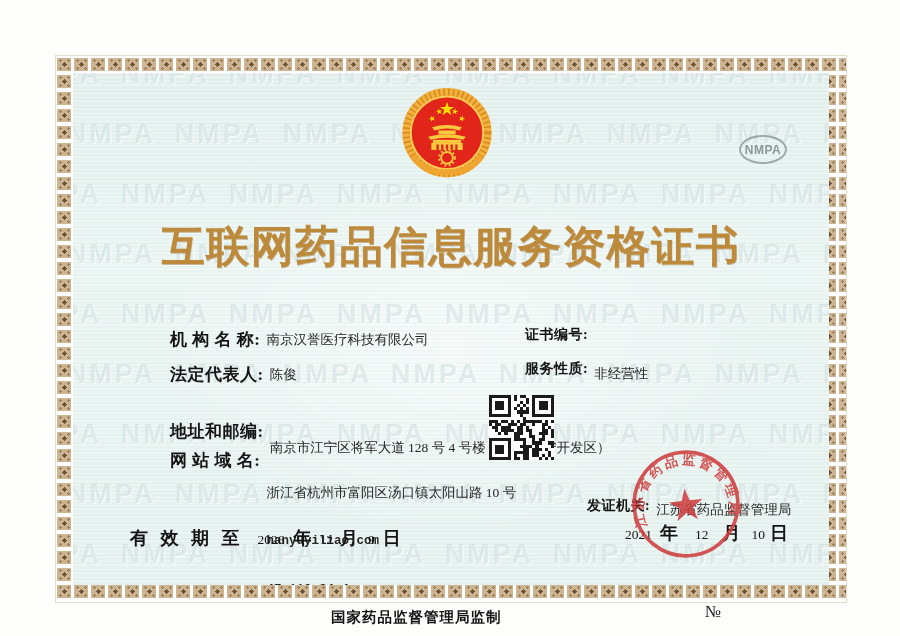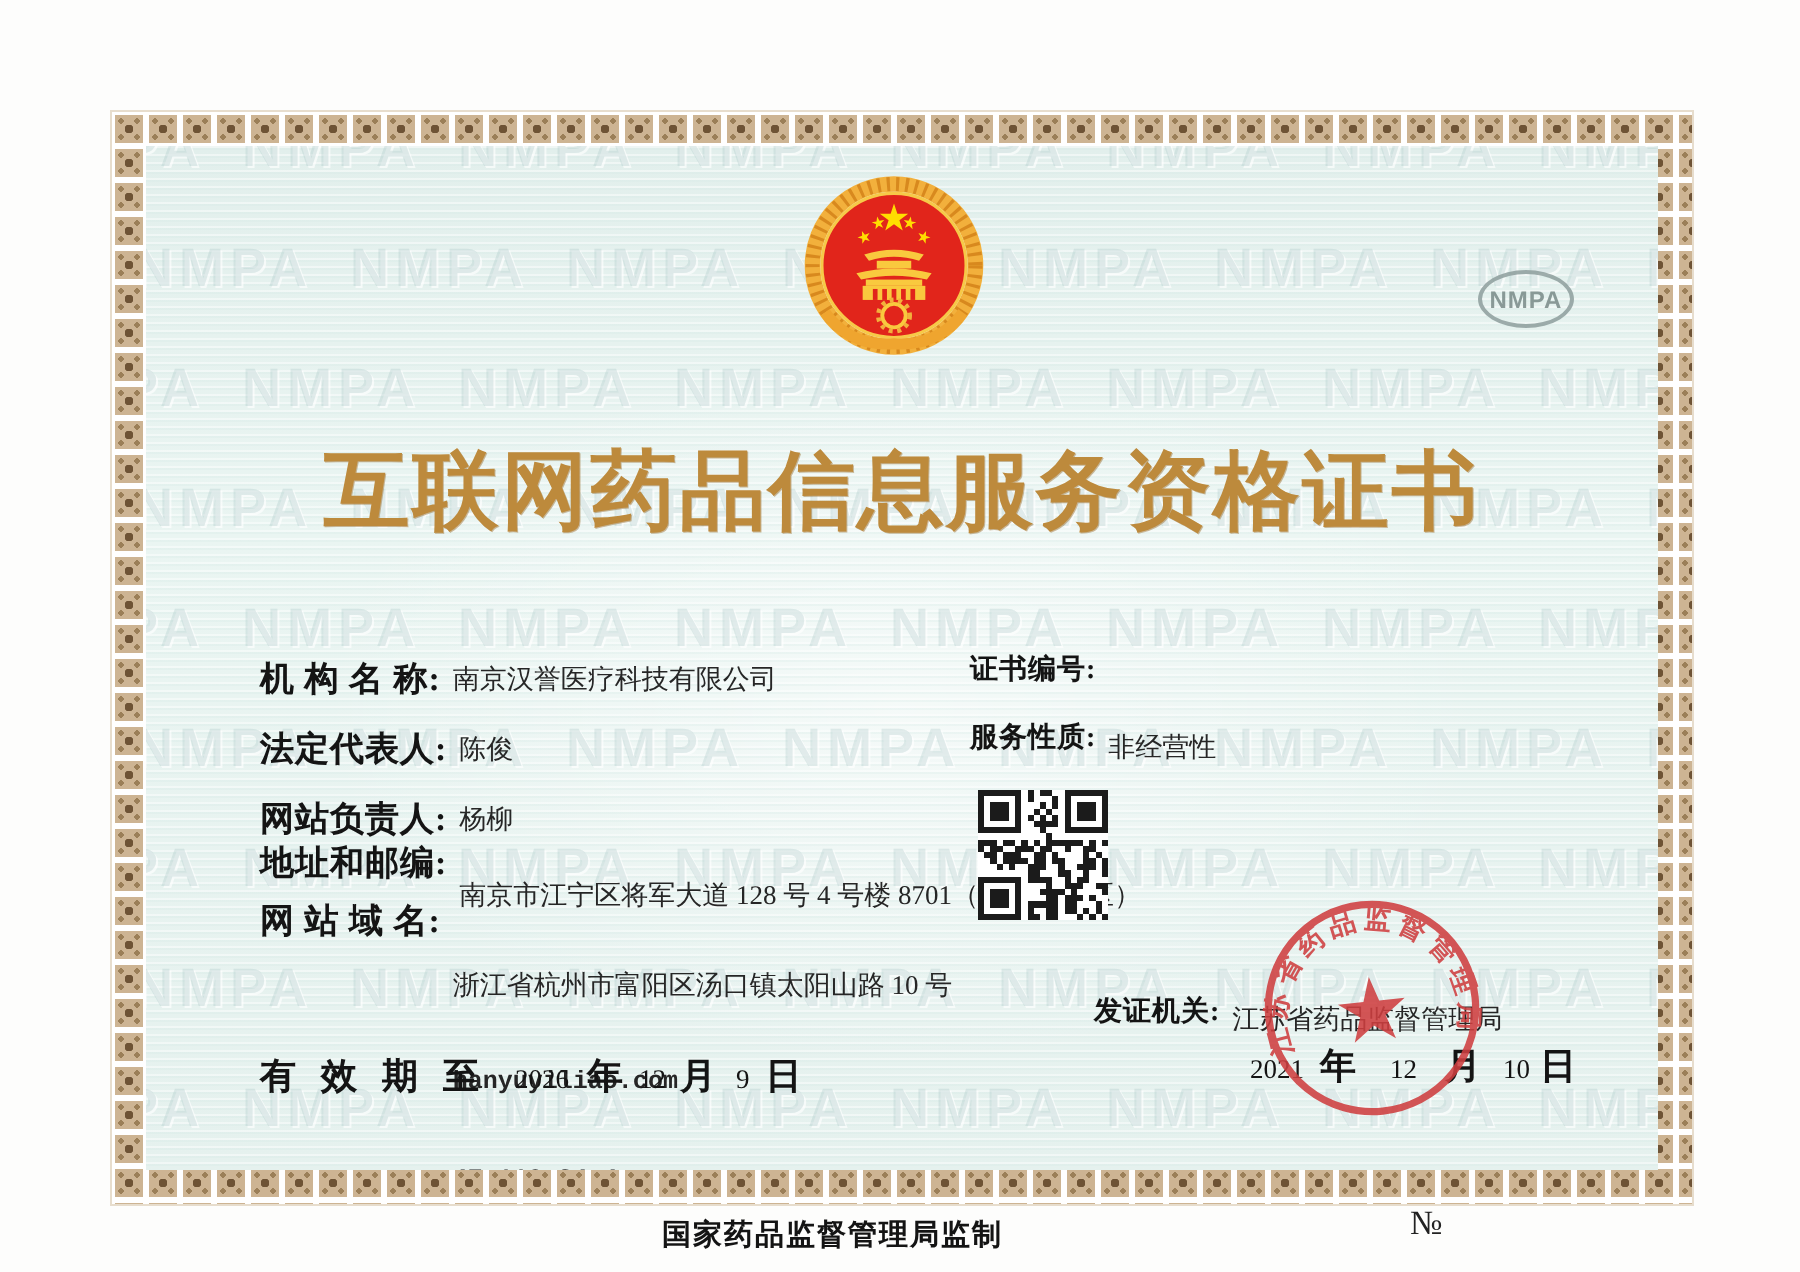--- a/index.html
+++ b/index.html
@@ -53,21 +53,21 @@
   
   .title {
     position:absolute; left:0; right:0; top:152px; text-align:center;
     font-size:43px; font-weight:bold; color:#bd8a3c; letter-spacing:1.5px;
     text-shadow:0.5px 0.5px 0 rgba(150,104,40,0.45);
     font-family:"Liberation Serif", serif; line-height:1;
   }
 
   
   .field { position:absolute; display:flex; align-items:flex-start; }
-  .flabel { font-weight:bold; font-size:17px; color:#141414; white-space:pre; letter-spacing:0.5px; }
+  .flabel { font-weight:bold; font-size:17px; color:#141414; white-space:pre; letter-spacing:0.5px;margin-left:40px; }
   .flabel.big { font-size:14px; }
   .fvalue { font-size:13.5px; color:#262626; margin-left:6px; padding-top:3px; white-space:pre; }
   .fvalue .vline { display:block; line-height:17px; }
   .latin { font-family:"Liberation Mono", monospace; font-weight:bold; font-size:12.5px; }
 
   .num { font-weight:normal; font-size:13.5px; color:#141414; }
   .unit { font-weight:bold; font-size:18px; color:#141414; }
 
   
   .qr { position:absolute; left:416px; top:322px; width:65px; height:65px; }
@@ -206,24 +206,20 @@
       <div class="field" style="left:57px; top:255px;">
         <span class="flabel">机 构 名 称:</span>
         <span class="fvalue">南京汉誉医疗科技有限公司</span>
       </div>
 
       <div class="field" style="left:57px; top:290px;">
         <span class="flabel">法定代表人:</span>
         <span class="fvalue">陈俊</span>
       </div>
 
-      <div class="field" style="left:57px; top:325px;">
-        <span class="flabel">网站负责人:</span>
-        <span class="fvalue">杨柳</span>
-      </div>
 
       <div class="field" style="left:57px; top:340px;">
         <span class="flabel" style="padding-top:7px;">地址和邮编:</span>
         <span class="fvalue" style="padding-top:0; margin-top:-6px;">
           <span class="vline">南京市江宁区将军大道 128 号 4 号楼 8701（江宁开发区）</span>
         </span>
       </div>
 
       <div class="field" style="left:57px; top:376px;">
         <span class="flabel">网 站 域 名:</span>

